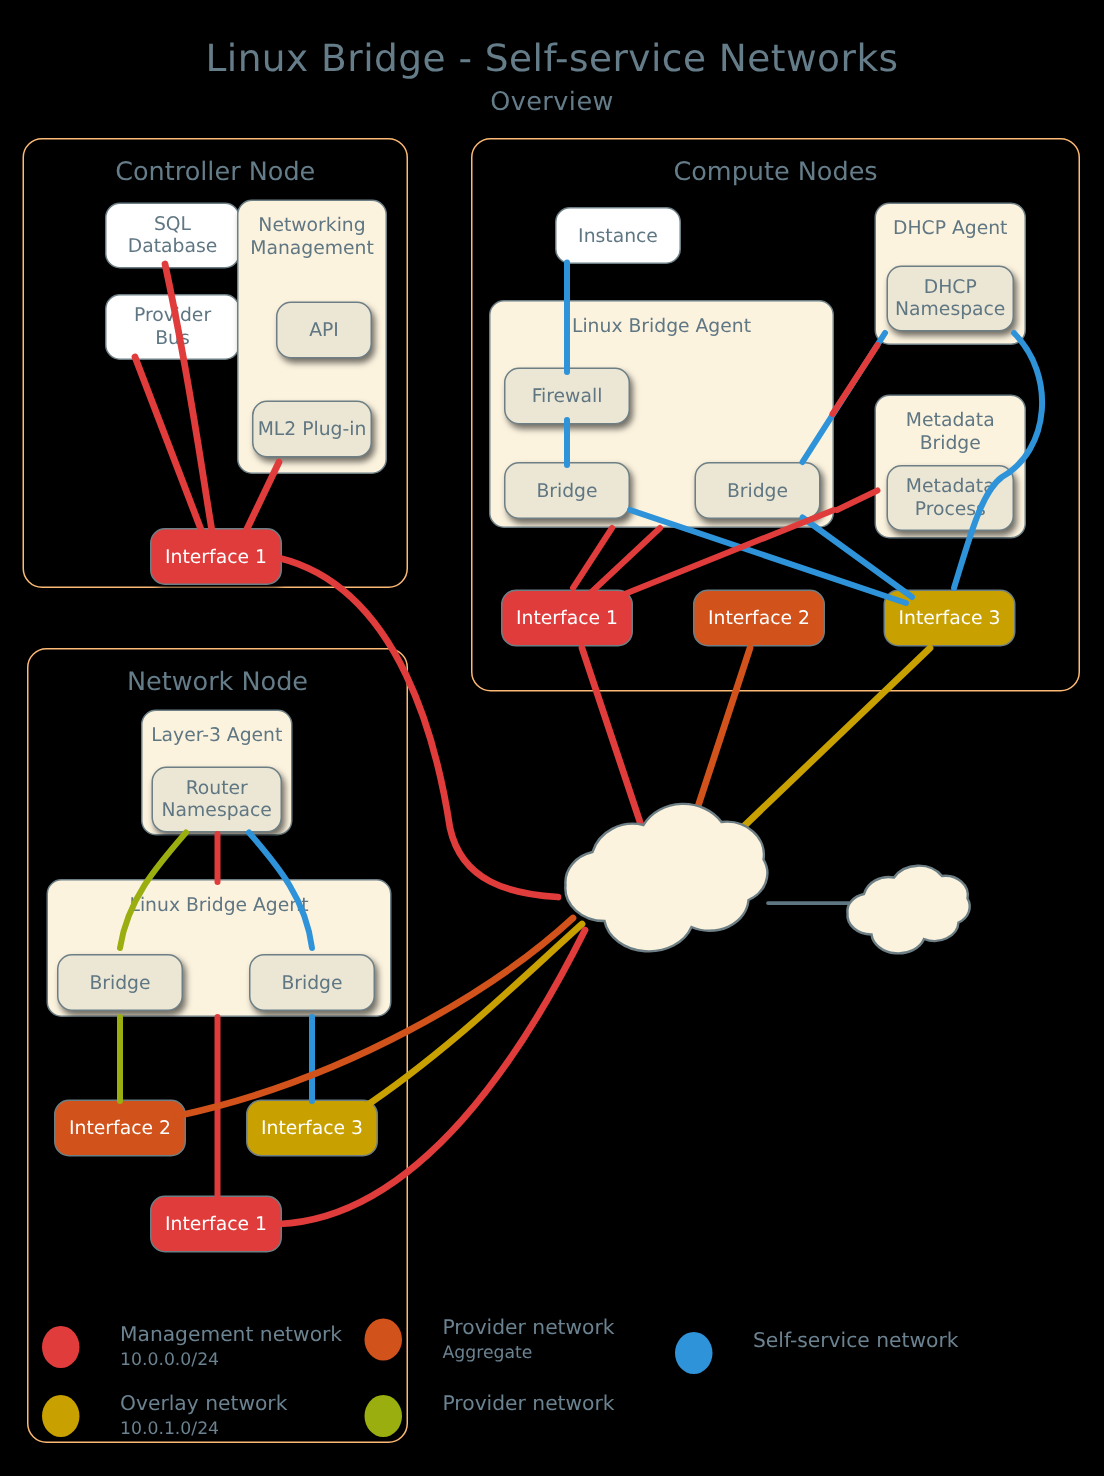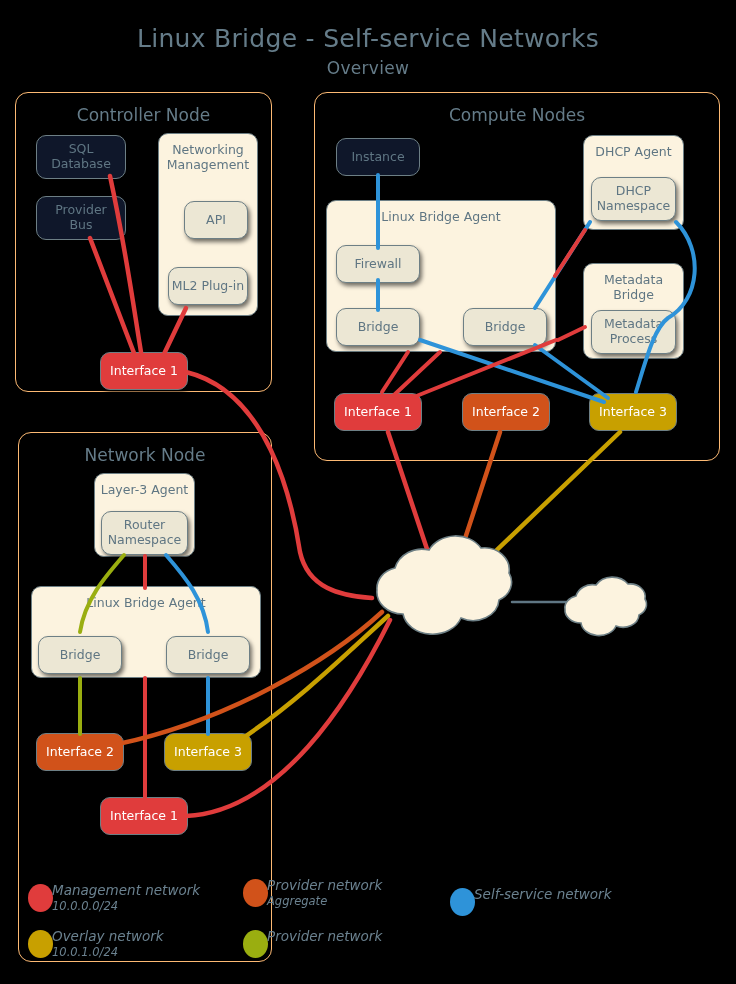--- a/index.html
+++ b/index.html
@@ -32,21 +32,21 @@
   }
 
   
   .box{
     position:absolute;box-sizing:border-box;border-radius:10px;
     display:flex;align-items:center;justify-content:center;text-align:center;
     font-size:12.5px;line-height:1.18;
     border:1.3px solid #6d7f85;
     box-shadow:2px 3px 4px rgba(0,0,0,.55);
   }
-  .box.cream{background:#0f172a;color:#5f7683;}
+  .box.cream{background:#ffffff;color:#5f7683;margin-left:34px;}
   .box.tan{background:#ece7d4;color:#5f7683;}
   .box.group{
     align-items:flex-start;
     background:#fcf3df;color:#5f7683;
   }
   .box.group > .group-label{margin-top:9px;display:block;width:100%;}
   .iface{
     color:#ffffff;font-size:12.5px;border:1.3px solid #6d7f85;
   }
   .iface.mgmt{background:#e03c3c;}
@@ -58,21 +58,21 @@
     position:absolute;text-align:center;color:#5f7683;font-size:12.5px;
     line-height:1.2;pointer-events:none;
   }
 
   
   #legend{position:absolute;left:0;top:868px;width:736px;height:110px;}
   .legend-item{position:absolute;}
   .legend-dot{
     position:absolute;left:0;top:0;width:25px;height:28px;border-radius:50%;
   }
-  .legend-text{position:absolute;left:24px;top:-2px;width:210px;font-style:italic;}
+  .legend-text{position:absolute;left:52px;top:-2px;width:210px;}
   .legend-label{font-size:13.5px;color:#6b8290;line-height:1.25;display:block;}
   .legend-sub{font-size:11.5px;color:#6b8290;line-height:1.3;display:block;}
 </style>
 </head>
 <body>
 
 <div id="stage">
 
   <div class="title" id="diagram-title">Linux Bridge - Self-service Networks</div>
   <div class="title" id="diagram-subtitle">Overview</div>

